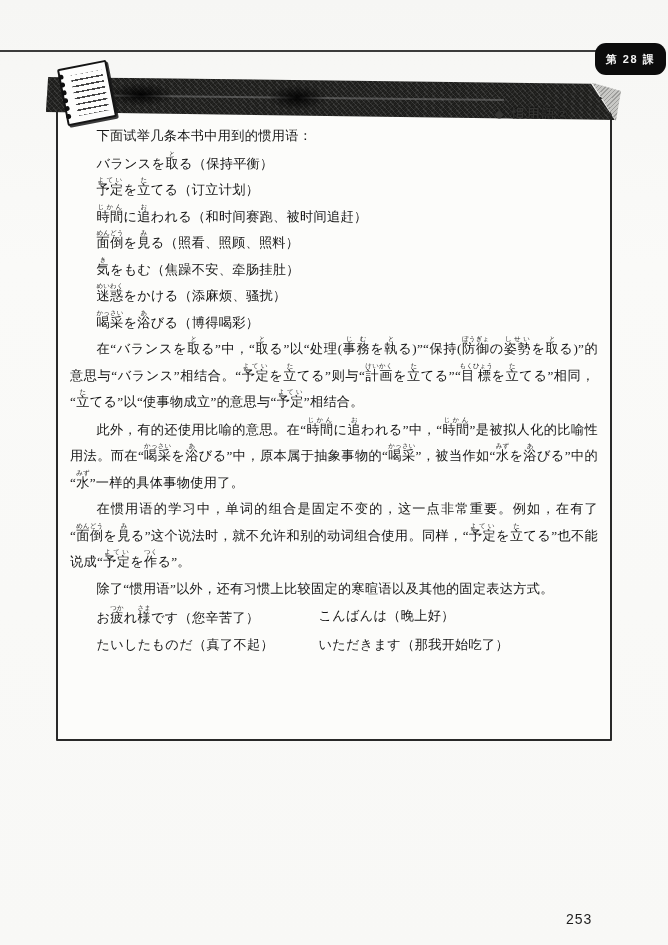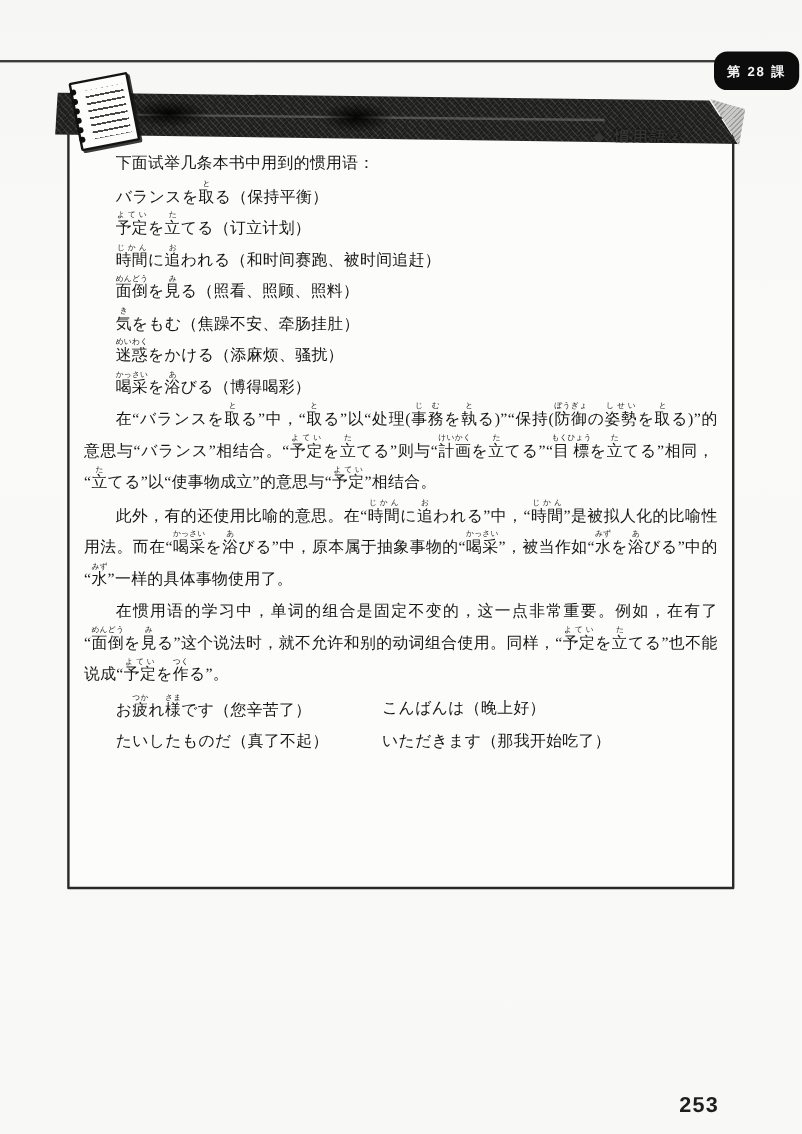--- a/index.html
+++ b/index.html
@@ -91,21 +91,21 @@
   }
   ruby{ruby-position:over;}
   rt{font-size:6.5px;letter-spacing:0;color:#222;}
   .greet-row{display:flex;padding-left:2em;font-size:13.2px;line-height:24.5px;letter-spacing:.3px;margin-top:2px;}
   .greet-left{width:222px;flex:0 0 auto;}
   .greet-right{flex:1;}
 
   .pageno{
     position:absolute;left:566px;top:911px;
     font-family:"Liberation Sans","DejaVu Sans",sans-serif;
-    font-size:18px;font-weight:bold;color:#1e1e1e;letter-spacing:1px;
+    font-size:14px;font-weight:normal;color:#1e1e1e;letter-spacing:1px;
   }
 </style>
 </head>
 <body>
 
 <div class="page">
 
 
   <div class="topline"></div>
   <div class="lesson-tab">第 28 課</div>
@@ -130,20 +130,21 @@
         <p class="idiom">バランスを<ruby>取<rt>と</rt></ruby>る（保持平衡）</p>
         <p class="idiom"><ruby>予定<rt>よてい</rt></ruby>を<ruby>立<rt>た</rt></ruby>てる（订立计划）</p>
         <p class="idiom"><ruby>時間<rt>じかん</rt></ruby>に<ruby>追<rt>お</rt></ruby>われる（和时间赛跑、被时间追赶）</p>
         <p class="idiom"><ruby>面倒<rt>めんどう</rt></ruby>を<ruby>見<rt>み</rt></ruby>る（照看、照顾、照料）</p>
         <p class="idiom"><ruby>気<rt>き</rt></ruby>をもむ（焦躁不安、牵肠挂肚）</p>
         <p class="idiom"><ruby>迷惑<rt>めいわく</rt></ruby>をかける（添麻烦、骚扰）</p>
         <p class="idiom"><ruby>喝采<rt>かっさい</rt></ruby>を<ruby>浴<rt>あ</rt></ruby>びる（博得喝彩）</p>
         <p class="body">在“バランスを<ruby>取<rt>と</rt></ruby>る”中，“<ruby>取<rt>と</rt></ruby>る”以“处理(<ruby>事務<rt>じむ</rt></ruby>を<ruby>執<rt>と</rt></ruby>る)”“保持(<ruby>防御<rt>ぼうぎょ</rt></ruby>の<ruby>姿勢<rt>しせい</rt></ruby>を<ruby>取<rt>と</rt></ruby>る)”的意思与“バランス”相结合。“<ruby>予定<rt>よてい</rt></ruby>を<ruby>立<rt>た</rt></ruby>てる”则与“<ruby>計画<rt>けいかく</rt></ruby>を<ruby>立<rt>た</rt></ruby>てる”“<ruby>目標<rt>もくひょう</rt></ruby>を<ruby>立<rt>た</rt></ruby>てる”相同，“<ruby>立<rt>た</rt></ruby>てる”以“使事物成立”的意思与“<ruby>予定<rt>よてい</rt></ruby>”相结合。</p>
         <p class="body">此外，有的还使用比喻的意思。在“<ruby>時間<rt>じかん</rt></ruby>に<ruby>追<rt>お</rt></ruby>われる”中，“<ruby>時間<rt>じかん</rt></ruby>”是被拟人化的比喻性用法。而在“<ruby>喝采<rt>かっさい</rt></ruby>を<ruby>浴<rt>あ</rt></ruby>びる”中，原本属于抽象事物的“<ruby>喝采<rt>かっさい</rt></ruby>”，被当作如“<ruby>水<rt>みず</rt></ruby>を<ruby>浴<rt>あ</rt></ruby>びる”中的“<ruby>水<rt>みず</rt></ruby>”一样的具体事物使用了。</p>
         <p class="body">在惯用语的学习中，单词的组合是固定不变的，这一点非常重要。例如，在有了“<ruby>面倒<rt>めんどう</rt></ruby>を<ruby>見<rt>み</rt></ruby>る”这个说法时，就不允许和别的动词组合使用。同样，“<ruby>予定<rt>よてい</rt></ruby>を<ruby>立<rt>た</rt></ruby>てる”也不能说成“<ruby>予定<rt>よてい</rt></ruby>を<ruby>作<rt>つく</rt></ruby>る”。</p>
+        <p class="body">除了“惯用语”以外，还有习惯上比较固定的寒暄语以及其他的固定表达方式。</p>
         <div class="greet-row">
           <div class="greet-left">お<ruby>疲<rt>つか</rt></ruby>れ<ruby>様<rt>さま</rt></ruby>です（您辛苦了）</div>
           <div class="greet-right">こんばんは（晚上好）</div>
         </div>
         <div class="greet-row">
           <div class="greet-left">たいしたものだ（真了不起）</div>
           <div class="greet-right">いただきます（那我开始吃了）</div>
         </div>
       </div>
   </div>

